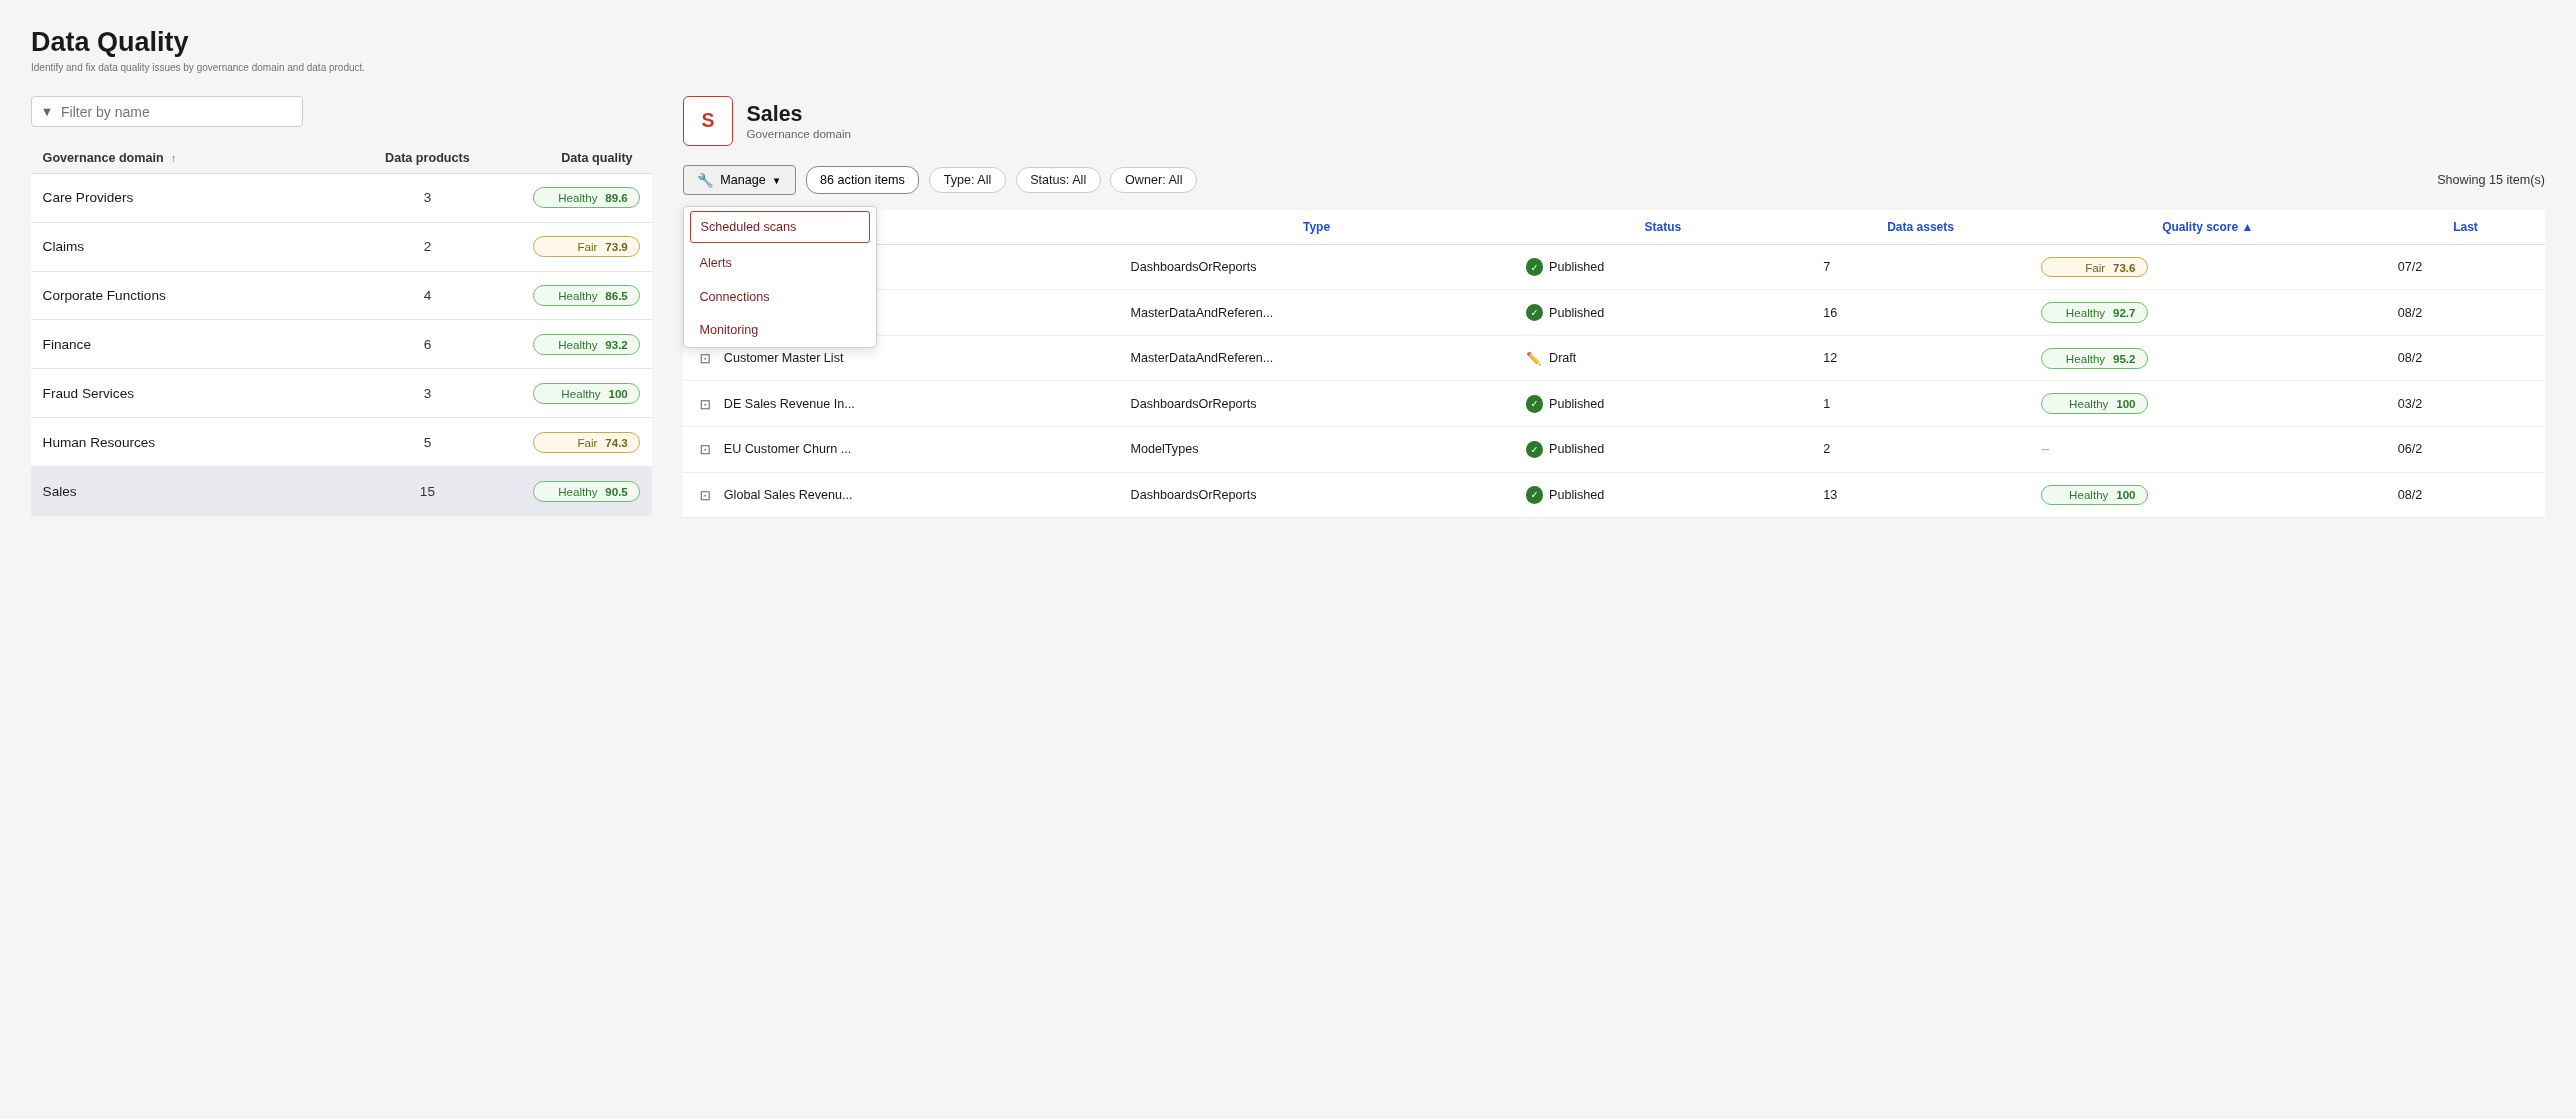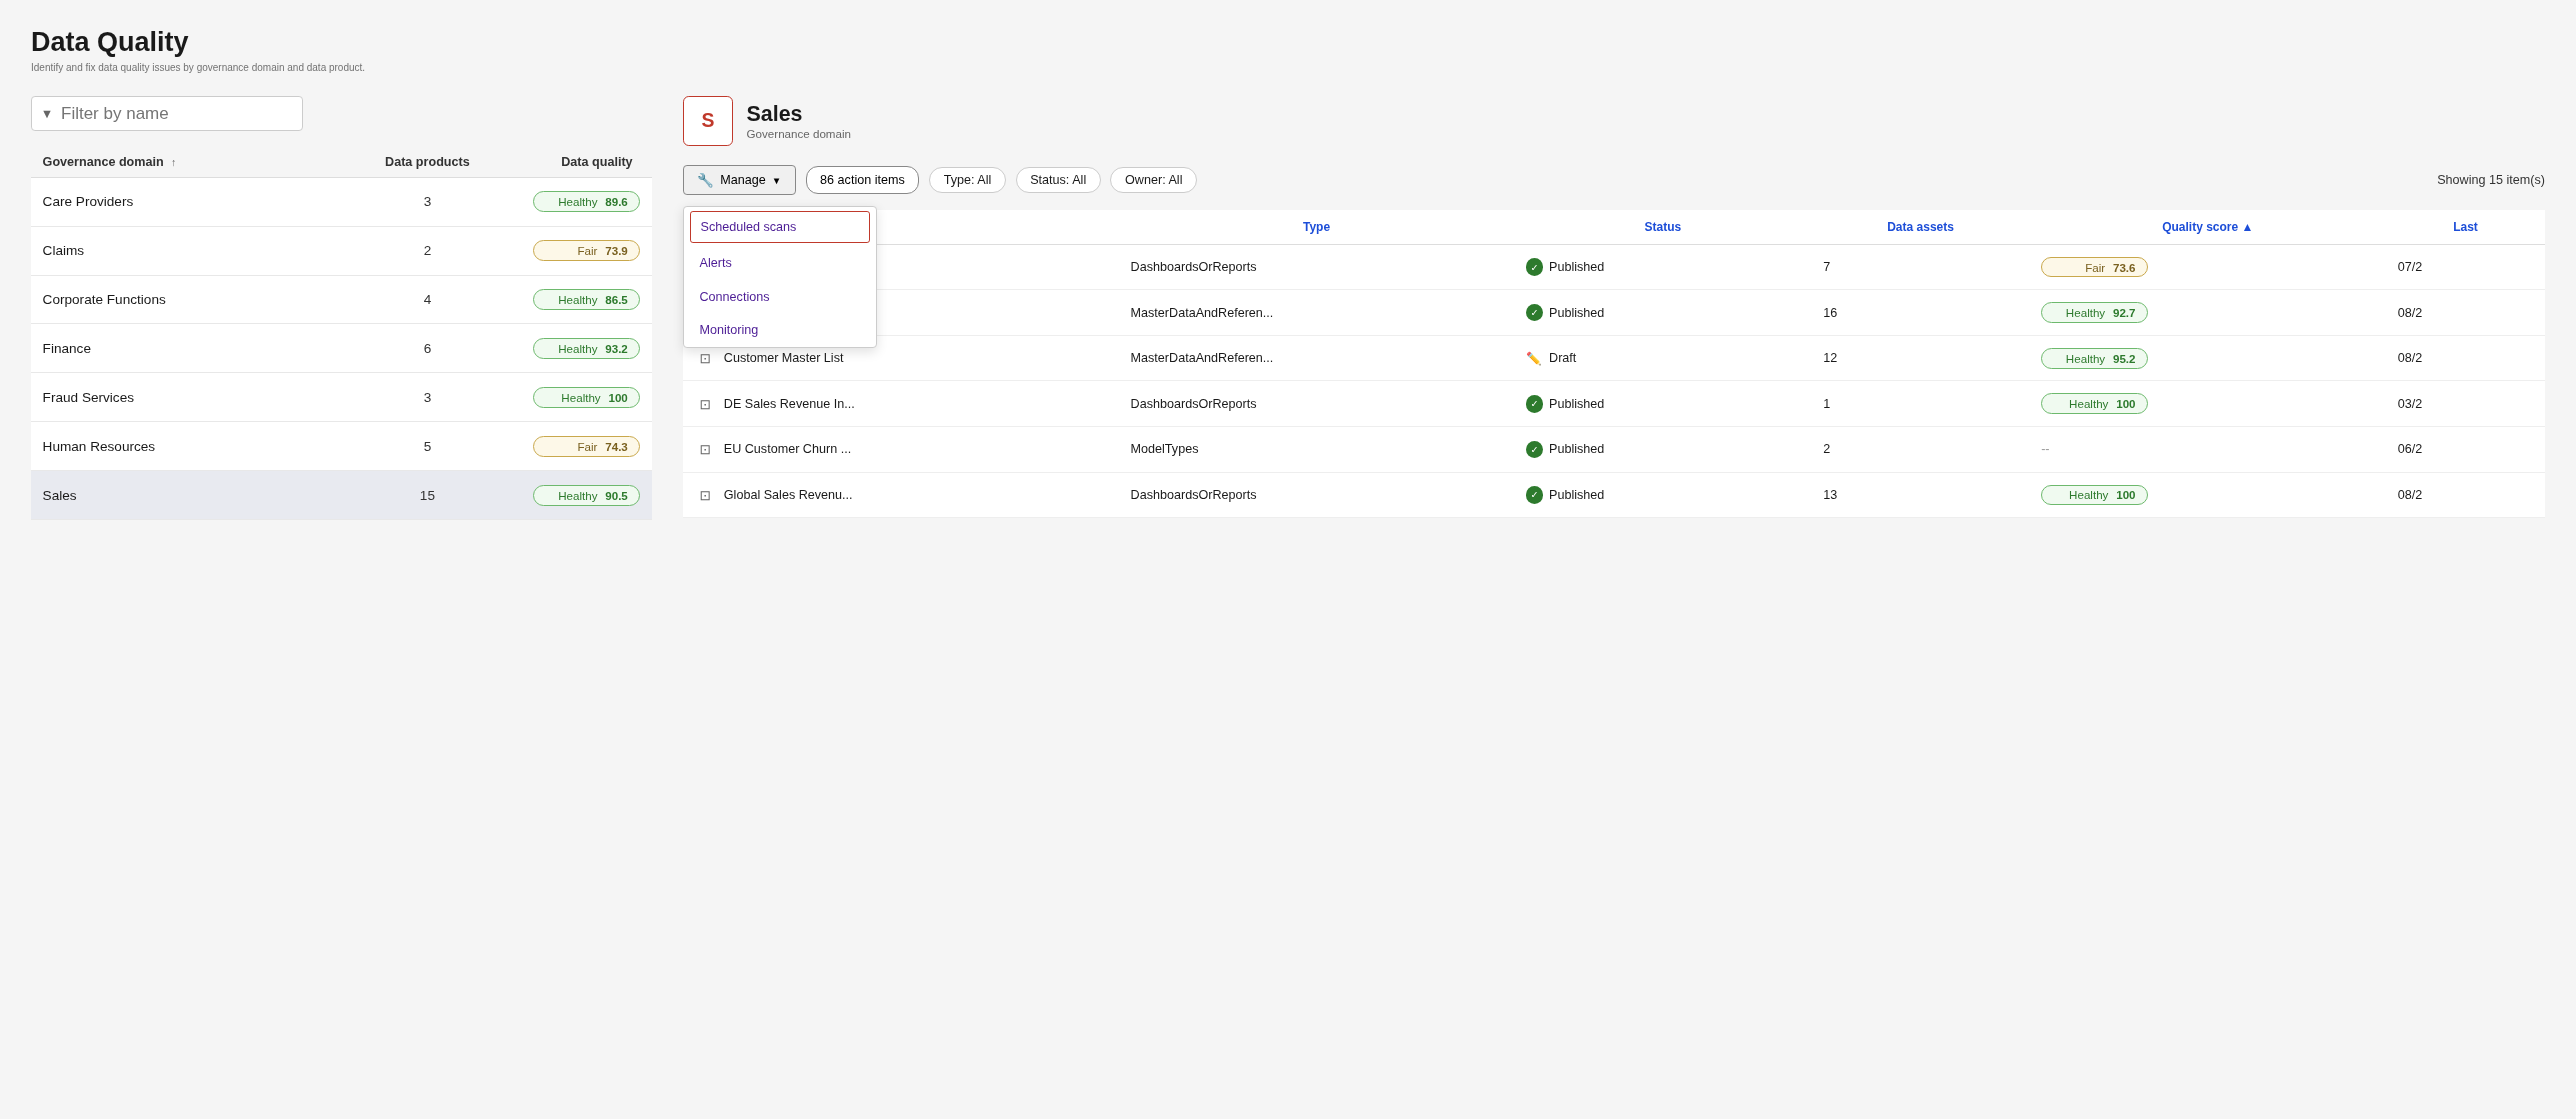--- a/index.html
+++ b/index.html
@@ -44,21 +44,21 @@
       top: 50%;
       transform: translateY(-50%);
       color: #666;
       font-size: 12.6px;
     }
     .filter-input {
       width: 100%;
       border: 1px solid #ccc;
       border-radius: 3.9px;
       padding: 6.8px 9.7px 6.8px 29px;
-      font-size: 17px;
+      font-size: 14px;
       background: #fff;
       outline: none;
     }
     .table-header-row {
       display: flex;
       align-items: center;
       padding: 7.8px 11.6px;
       font-weight: 600;
       font-size: 12.6px;
       color: #333;
@@ -196,21 +196,21 @@
       border: 1px solid #ccc;
       border-radius: 3.9px;
       box-shadow: 0 3.9px 11.6px rgba(0,0,0,0.12);
       z-index: 100;
       min-width: 194px;
     }
     .dropdown-item {
       padding: 9.7px 15.5px;
       font-size: 12.6px;
       cursor: pointer;
-      color: #4c1d95;
+      color: #7f1d1d;
     }
     .dropdown-item.highlighted {
       border: 1.9px solid #c0392b;
       border-radius: 2.9px;
       margin: 3.9px 5.8px;
       padding: 7.8px 9.7px;
     }
 
     
     .data-table {

